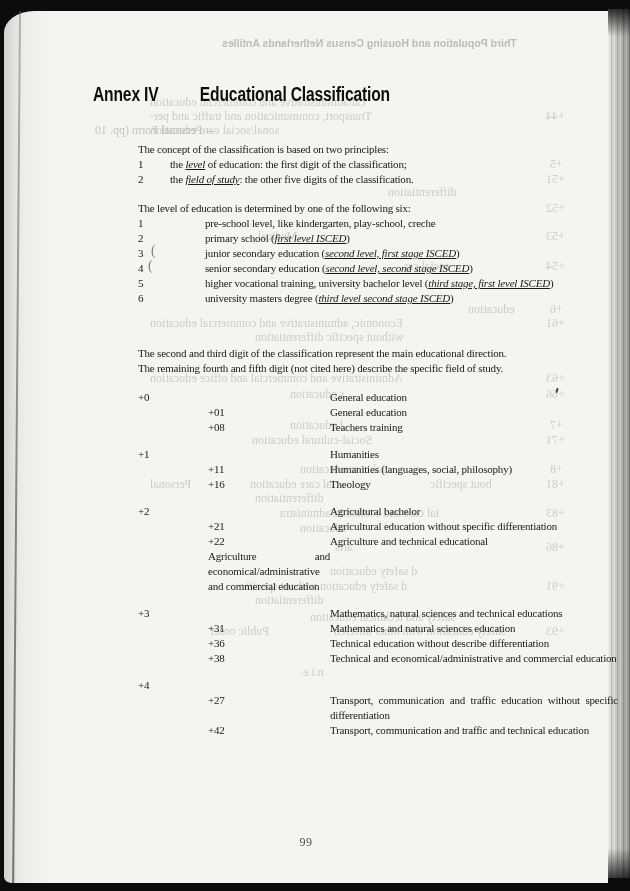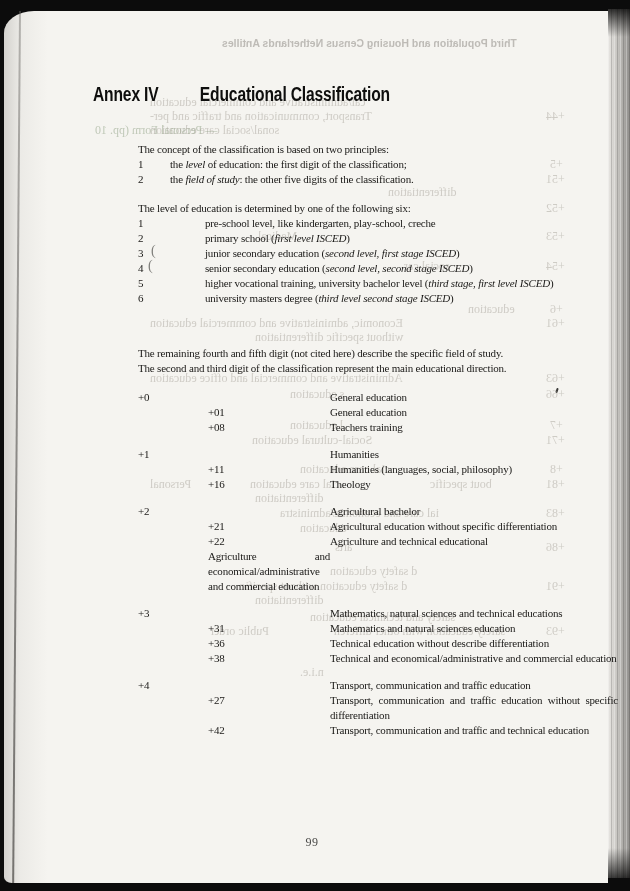--- a/index.html
+++ b/index.html
@@ -48,29 +48,29 @@
   .doc-title .annex{display:inline-block;width:137px;}
   .block{position:absolute;left:93px;width:480px;font-size:11px;line-height:15px;margin-left:45px;}
   .p1{top:142px;width:472px;}
   .p2{top:201px;width:472px;}
   .lead{margin:0 0 0 0;}
   .li{display:flex;}
   .num{flex:0 0 auto;}
   .p1 .num{width:32px;}
   .p2 .num{width:67px;}
   .li-body{flex:1 1 auto;text-align:justify;}
-  .it{font-style:italic;}
+  .it{font-style:italic;text-decoration:underline;}
   .note{top:346px;width:484px;text-align:justify;letter-spacing:-0.3px;}
   .class-list{top:390px;width:480px;}
   .group + .group{margin-top:12px;}
   .c-row{display:grid;grid-template-columns:70px 122px 288px;}
   .c3{text-align:justify;}
   .page-num{
     position:absolute;left:0;top:835px;width:612px;text-align:center;
-    font-size:12px;color:#4a4a48;letter-spacing:0.5px;padding-left:6px;
+    font-size:12px;color:#4a4a48;letter-spacing:0.5px;
   }
   
   .bleed-layer{position:absolute;inset:0;pointer-events:none;}
   .bleed-line{
     position:absolute;white-space:nowrap;
     transform:scaleX(-1);
     font-family:"Liberation Serif",serif;font-size:12px;line-height:13px;
     color:rgba(152,148,139,0.42);
   }
   .bleed-line.green{color:rgba(139,158,128,0.5);}
@@ -198,22 +198,22 @@
           <span class="li-body"><span>higher vocational training, university bachelor level (</span><span class="it">third stage, first level ISCED</span><span>)</span></span>
         </div>
         <div class="li">
           <span class="num">6</span>
           <span class="li-body"><span>university masters degree (</span><span class="it">third level second stage ISCED</span><span>)</span></span>
         </div>
       </div>
   </div>
 
   <div class="block note" id="note">
+      <div class="note-line">The second and third digit of the classification represent the main educational direction.</div>
       <div class="note-line">The remaining fourth and fifth digit (not cited here) describe the specific field of study.</div>
-      <div class="note-line">The second and third digit of the classification represent the main educational direction.</div>
     </div>
 
   <div class="block class-list" id="class-list">
       <div class="group">
         <div class="c-row">
           <span class="c1">+0</span>
           <span class="c2"></span>
           <span class="c3">General education</span>
         </div>
         <div class="c-row">
@@ -284,21 +284,20 @@
         <div class="c-row">
           <span class="c1"></span>
           <span class="c2">+38</span>
           <span class="c3">Technical and economical/administrative and commercial education</span>
         </div>
       </div>
       <div class="group">
         <div class="c-row">
           <span class="c1">+4</span>
           <span class="c2"></span>
-          <span class="c3">Transport, communication and traffic education</span>
         </div>
         <div class="c-row">
           <span class="c1"></span>
           <span class="c2">+27</span>
           <span class="c3">Transport, communication and traffic education without specific differentiation</span>
         </div>
         <div class="c-row">
           <span class="c1"></span>
           <span class="c2">+42</span>
           <span class="c3">Transport, communication and traffic and technical education</span>

